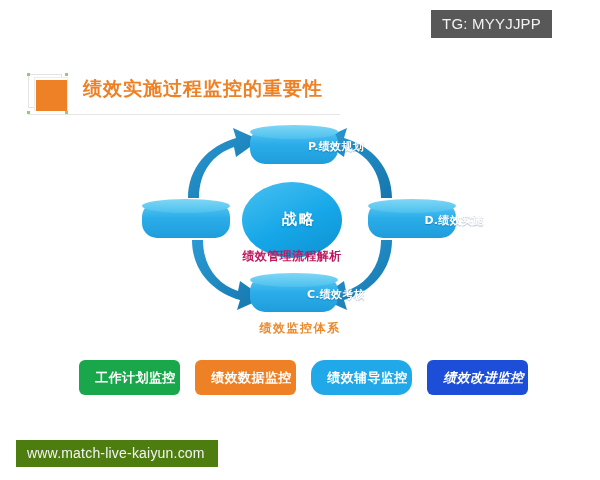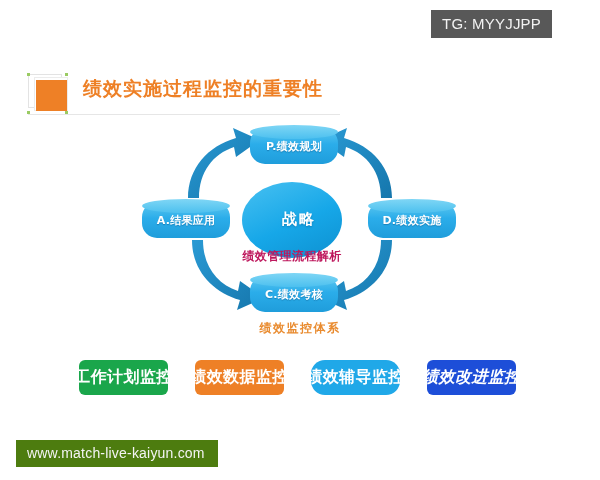--- a/index.html
+++ b/index.html
@@ -59,20 +59,21 @@
 
   .node{
     position:absolute;
     color:#ffffff;font-weight:bold;
     font-family:"DejaVu Sans",sans-serif;
     font-size:11px;
     display:flex;align-items:center;justify-content:center;
     white-space:nowrap;
     text-shadow:0 1px 1px rgba(0,60,110,.35);
     letter-spacing:.3px;
+    padding-left:42px;
   }
   .node-label{pointer-events:none;}
 
   .center-label{
     position:absolute;
     color:#ffffff;font-weight:bold;font-size:15px;
     font-family:"DejaVu Sans",sans-serif;
     letter-spacing:2px;
     text-shadow:0 1px 2px rgba(0,60,110,.35);
     white-space:nowrap;
@@ -93,23 +94,23 @@
     font-family:"DejaVu Sans",sans-serif;
     letter-spacing:1.5px;
   }
 
   
   .box-row{position:absolute;left:0;top:360px;width:600px;height:40px;}
   .pill{
     position:absolute;top:0;height:35px;
     border-radius:6px;
     display:flex;align-items:center;justify-content:center;
-    color:#ffffff;font-size:16px;font-weight:bold;
-    font-family:"DejaVu Sans",sans-serif;
-    letter-spacing:.4px;white-space:nowrap;
+    color:#ffffff;font-size:13px;font-weight:bold;
+    font-family:"DejaVu Sans",sans-serif;
+    letter-spacing:.4px;white-space:nowrap;padding-left:12px;
   }
   .pill.p0{left:79px;width:89px;}
   .pill.p1{left:195px;width:89px;}
   .pill.p2{left:311px;width:89px;}
   .pill.p3{left:427px;width:89px;}
 
   
   .footer-mark{
     position:absolute;left:16px;top:440px;
     background:#4d7c0f;color:#f4f4f4;
@@ -195,21 +196,20 @@
       </g>
       <g>
         <rect x="2" y="82" width="88" height="36" rx="15" ry="15" fill="url(#nodeGrad)"></rect>
         <ellipse cx="46" cy="86" rx="44" ry="7" fill="url(#capGrad)"></ellipse>
       </g>
     </svg>
 
     <div class="node node-label" style="left:110px;top:8px;width:88px;height:36px;">P.绩效规划</div>
     <div class="node node-label" style="left:228px;top:82px;width:88px;height:36px;">D.绩效实施</div>
     <div class="node node-label" style="left:110px;top:156px;width:88px;height:36px;">C.绩效考核</div>
-    <div class="node node-label" style="left:2px;top:82px;width:88px;height:36px;">A.结果应用</div>
 
     <div class="center-label" style="left:102px;top:90px;width:100px;text-align:center;padding-left:7px;">战略</div>
 
     <div class="caption" style="left:92px;top:128px;width:120px;text-align:center;">绩效管理流程解析</div>
   </div>
 
   <div class="section-heading">绩效监控体系</div>
 
   <div class="box-row">
     <div class="pill p0" style="background:#1aa64b;">工作计划监控</div>

